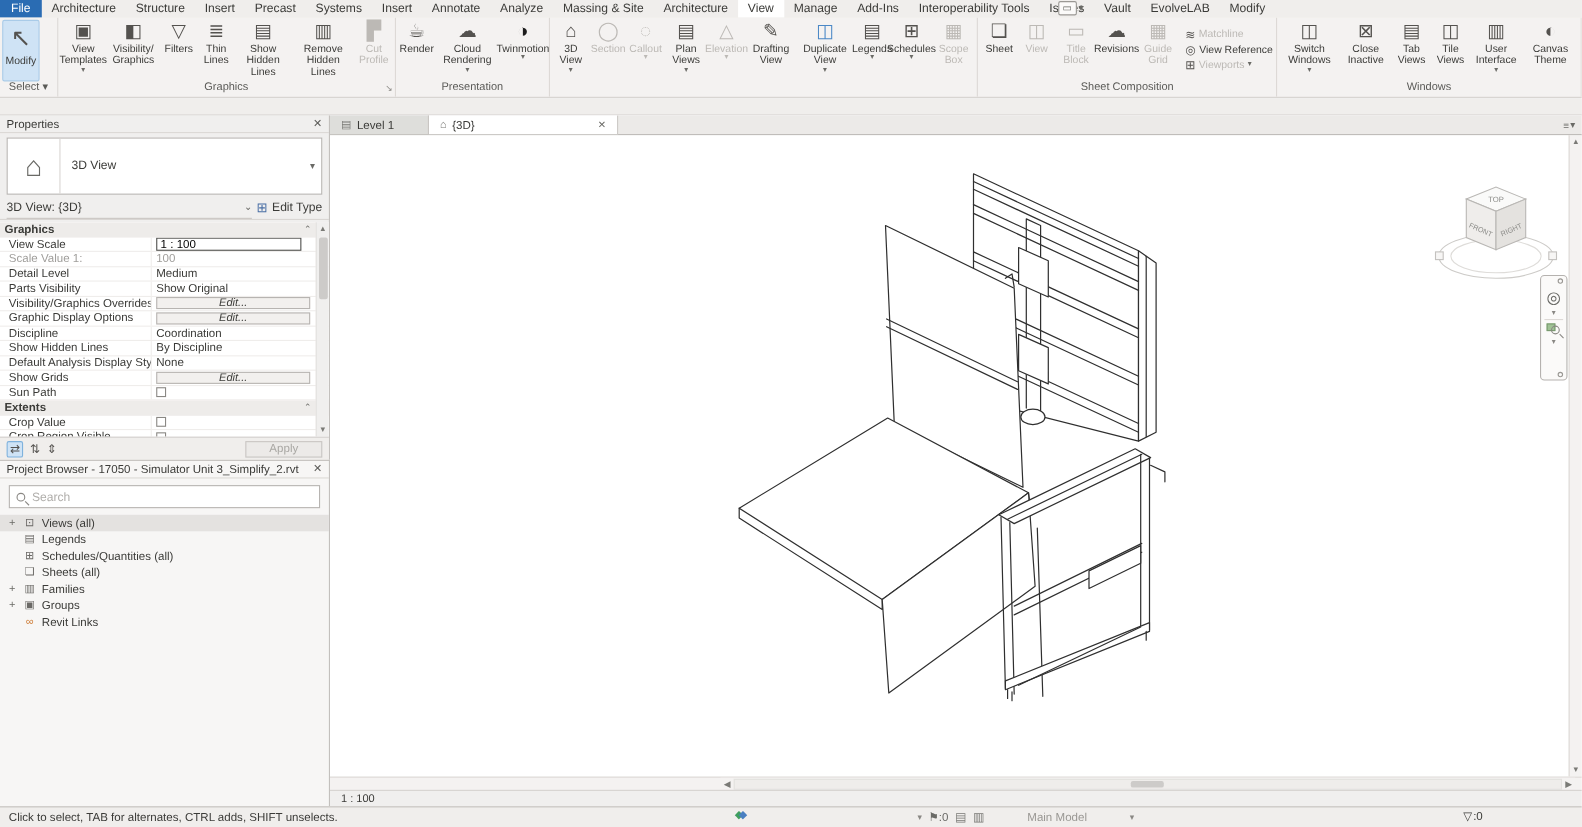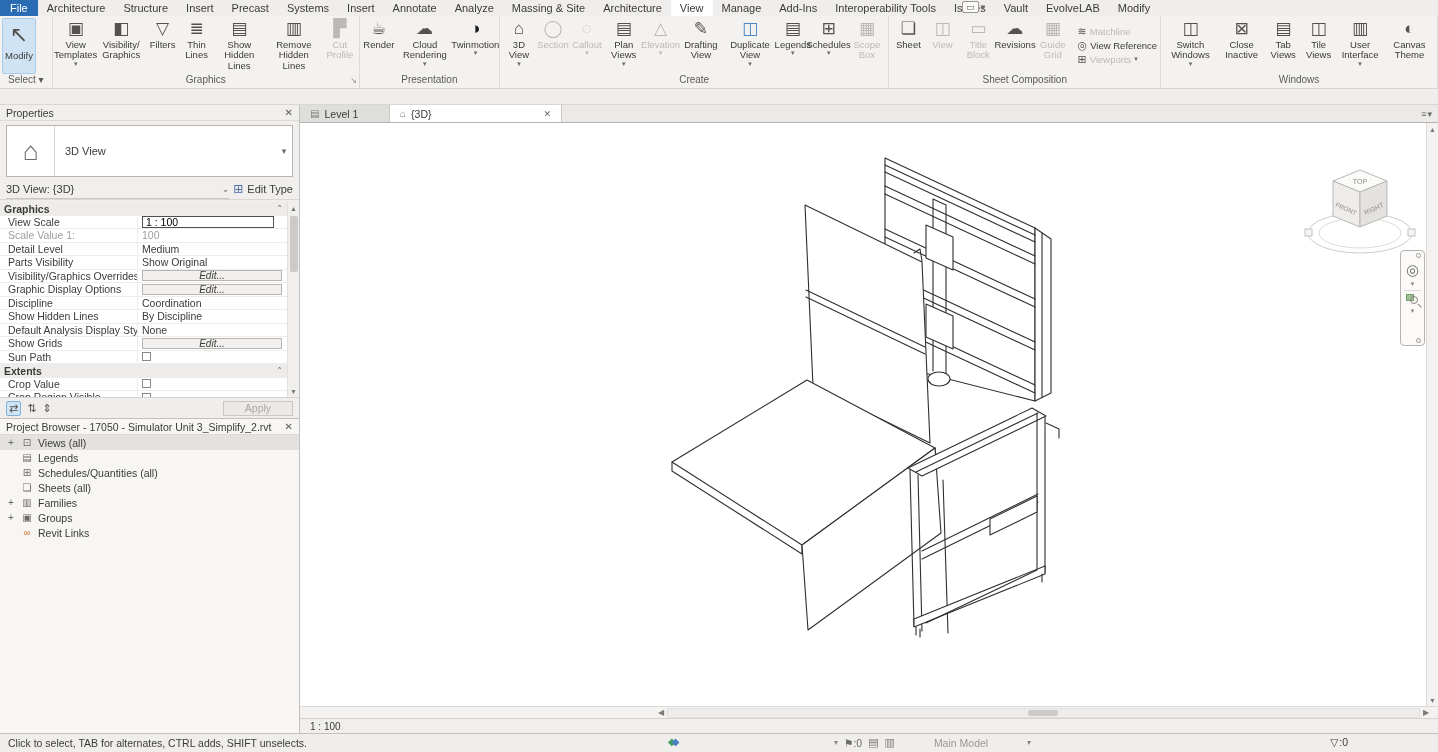--- a/index.html
+++ b/index.html
@@ -356,21 +356,20 @@
           <span class="rbl">Schedules</span>
           <span class="caret" data-name="dropdown-caret">▾</span>
         </div>
 
         <div class="rbtn disabled" data-name="scope-box-button">
           <span class="rbi" data-name="button-icon">▦</span>
           <span class="rbl">Scope Box</span>
 
         </div>
       </div>
-    <div class="rglabel" data-name="panel-label-create">Create</div>
   </div>
 
   <div class="rgroup" data-name="panel-sheet-composition">
     <div style="display:flex; flex:1;">
       <div class="rbtns">
 
           <div class="rbtn" data-name="sheet-button">
             <span class="rbi" data-name="button-icon">❏</span>
             <span class="rbl">Sheet</span>
 
@@ -580,20 +579,24 @@
     <span class="tool" data-name="sort-ascending-button">⇅</span>
     <span class="tool" data-name="sort-descending-button">⇕</span>
     <div id="applybtn" data-name="apply-button">Apply</div>
   </div>
 </div>
 
 <div id="pbrowser" data-name="project-browser">
   <div class="palhead">
     <span data-name="project-browser-title">Project Browser - 17050 - Simulator Unit 3_Simplify_2.rvt</span>
     <span class="x" data-name="close-icon">✕</span>
+  </div>
+  <div id="searchbox" data-name="browser-search">
+    <span class="mag" data-name="search-icon"></span>
+    <input data-name="search-input" placeholder="Search" style="">
   </div>
   <div class="trow selected" data-name="tree-item-views">
     <span class="texp" data-name="expand-icon">+</span>
     <span class="tico" data-name="views-icon">⊡</span>
     <span>Views (all)</span>
   </div>
   <div class="trow child" data-name="tree-item-legends">
     <span class="tico" data-name="legends-icon">▤</span>
     <span>Legends</span>
   </div>

